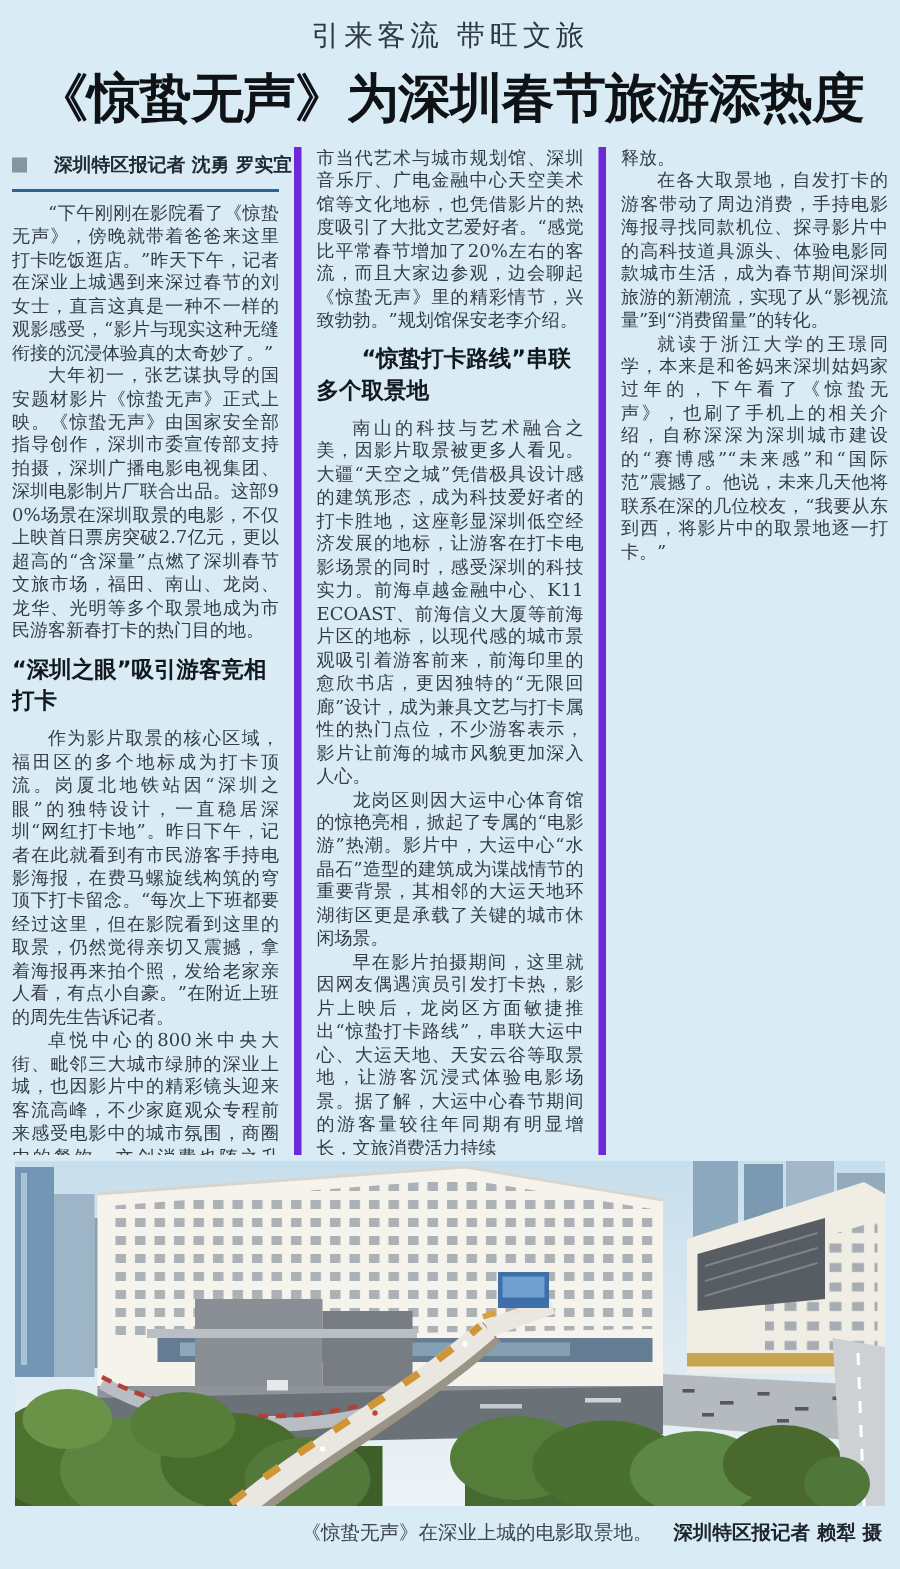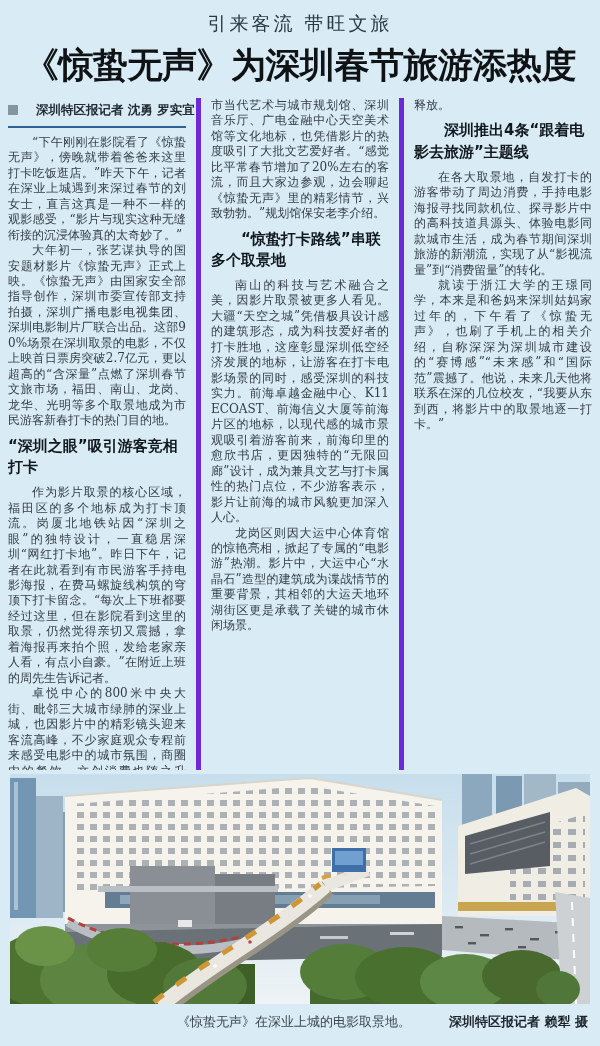--- a/index.html
+++ b/index.html
@@ -42,21 +42,21 @@
   .subhead {
     font-family:"DejaVu Sans","Liberation Sans",sans-serif;
     font-weight:bold; font-size:15px; line-height:1.45; color:#11181e;
     margin:7px 0 6px;
   }
   .subhead-indent { text-indent:2em; }
   .photo-wrap { margin:4px 10px 0; height:230px; overflow:hidden; }
   .photo-wrap svg { display:block; width:100%; height:100%; }
   .caption-row {
     margin-top:9px; padding:0 12px 0 0;
-    display:flex; justify-content:flex-end; align-items:baseline; gap:38px;
+    display:flex; justify-content:flex-end; align-items:baseline; gap:14px;
     font-size:13px;
   }
   .caption-text { color:#3c454d; }
   .caption-credit {
     font-family:"DejaVu Sans","Liberation Sans",sans-serif;
     font-weight:bold; color:#1d242b;
   }
 </style>
 </head>
 <body>
@@ -78,25 +78,25 @@
     <h3 class="subhead">“深圳之眼”吸引游客竞相打卡</h3>
     <p class="para indent">作为影片取景的核心区域，福田区的多个地标成为打卡顶流。岗厦北地铁站因“深圳之眼”的独特设计，一直稳居深圳“网红打卡地”。昨日下午，记者在此就看到有市民游客手持电影海报，在费马螺旋线构筑的穹顶下打卡留念。“每次上下班都要经过这里，但在影院看到这里的取景，仍然觉得亲切又震撼，拿着海报再来拍个照，发给老家亲人看，有点小自豪。”在附近上班的周先生告诉记者。</p>
     <p class="para indent">卓悦中心的800米中央大街、毗邻三大城市绿肺的深业上城，也因影片中的精彩镜头迎来客流高峰，不少家庭观众专程前来感受电影中的城市氛围，商圈内的餐饮、文创消费也随之升温。此外，深圳</p>
   </div>
 
   <div class="col">
     <p class="para">市当代艺术与城市规划馆、深圳音乐厅、广电金融中心天空美术馆等文化地标，也凭借影片的热度吸引了大批文艺爱好者。“感觉比平常春节增加了20%左右的客流，而且大家边参观，边会聊起《惊蛰无声》里的精彩情节，兴致勃勃。”规划馆保安老李介绍。</p>
     <h3 class="subhead subhead-indent">“惊蛰打卡路线”串联多个取景地</h3>
     <p class="para indent">南山的科技与艺术融合之美，因影片取景被更多人看见。大疆“天空之城”凭借极具设计感的建筑形态，成为科技爱好者的打卡胜地，这座彰显深圳低空经济发展的地标，让游客在打卡电影场景的同时，感受深圳的科技实力。前海卓越金融中心、K11 ECOAST、前海信义大厦等前海片区的地标，以现代感的城市景观吸引着游客前来，前海印里的愈欣书店，更因独特的“无限回廊”设计，成为兼具文艺与打卡属性的热门点位，不少游客表示，影片让前海的城市风貌更加深入人心。</p>
     <p class="para indent">龙岗区则因大运中心体育馆的惊艳亮相，掀起了专属的“电影游”热潮。影片中，大运中心“水晶石”造型的建筑成为谍战情节的重要背景，其相邻的大运天地环湖街区更是承载了关键的城市休闲场景。</p>
+    <p class="para indent">早在影片拍摄期间，这里就因网友偶遇演员引发打卡热，影片上映后，龙岗区方面敏捷推出“惊蛰打卡路线”，串联大运中心、大运天地、天安云谷等取景地，让游客沉浸式体验电影场景。据了解，大运中心春节期间的游客量较往年同期有明显增长，文旅消费活力持续</p>
   </div>
 
   <div class="col">
     <p class="para">释放。</p>
-    <h3 class="subhead subhead-indent">深圳推出4条“跟着电影去旅游”主题线</h3>
     <p class="para indent">在各大取景地，自发打卡的游客带动了周边消费，手持电影海报寻找同款机位、探寻影片中的高科技道具源头、体验电影同款城市生活，成为春节期间深圳旅游的新潮流，实现了从“影视流量”到“消费留量”的转化。</p>
     <p class="para indent">就读于浙江大学的王璟同学，本来是和爸妈来深圳姑妈家过年的，下午看了《惊蛰无声》，也刷了手机上的相关介绍，自称深深为深圳城市建设的“赛博感”“未来感”和“国际范”震撼了。他说，未来几天他将联系在深的几位校友，“我要从东到西，将影片中的取景地逐一打卡。”</p>
   </div>
 
 </div>
 
 <div class="photo-wrap">
   <svg viewBox="0 0 580 230" preserveAspectRatio="none">
     <defs>
       <linearGradient id="sky" x1="0" y1="0" x2="0" y2="1">

